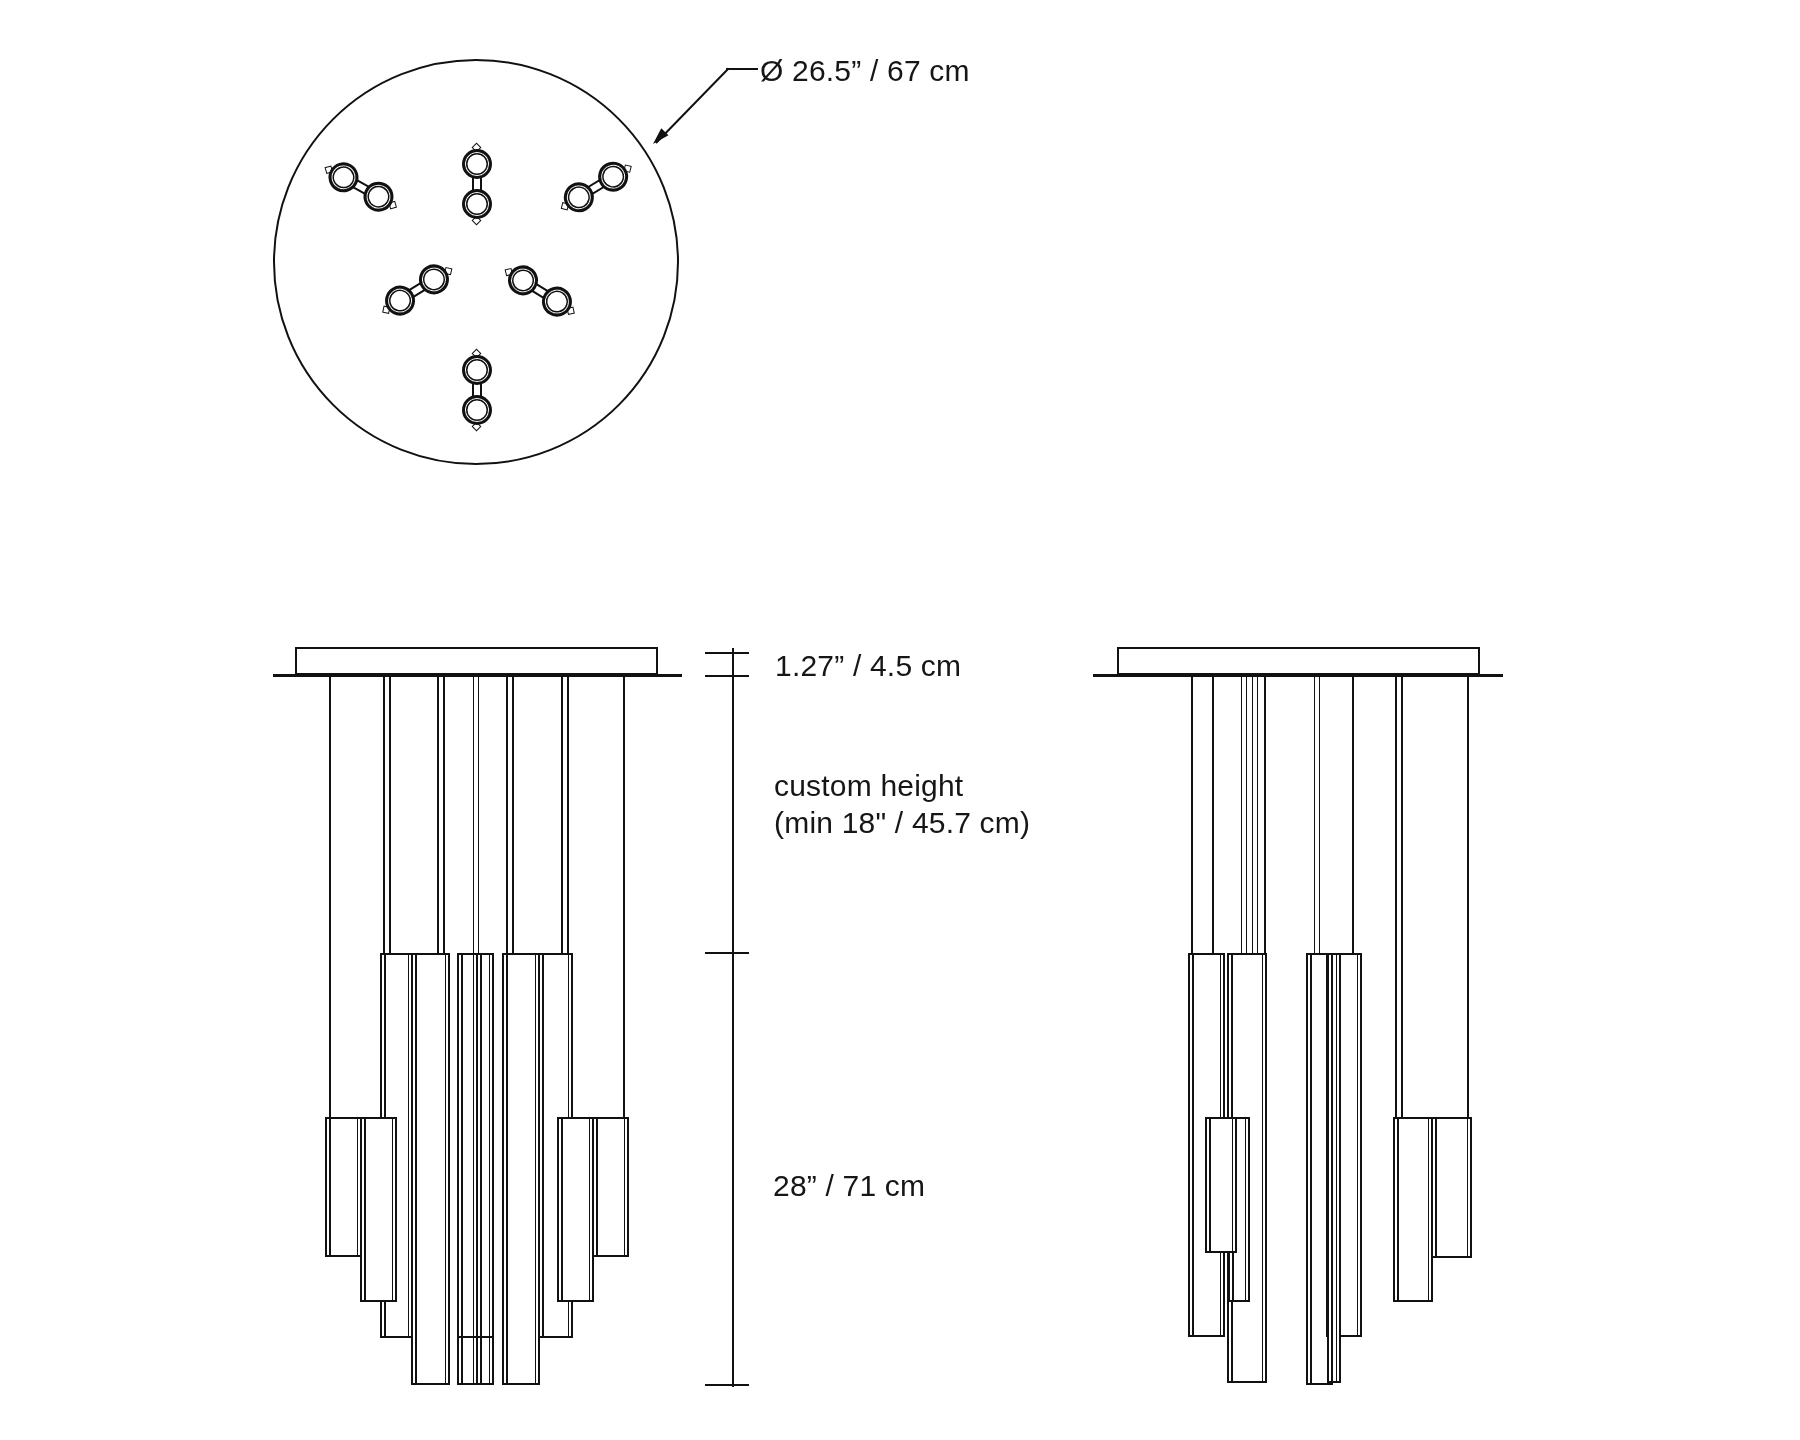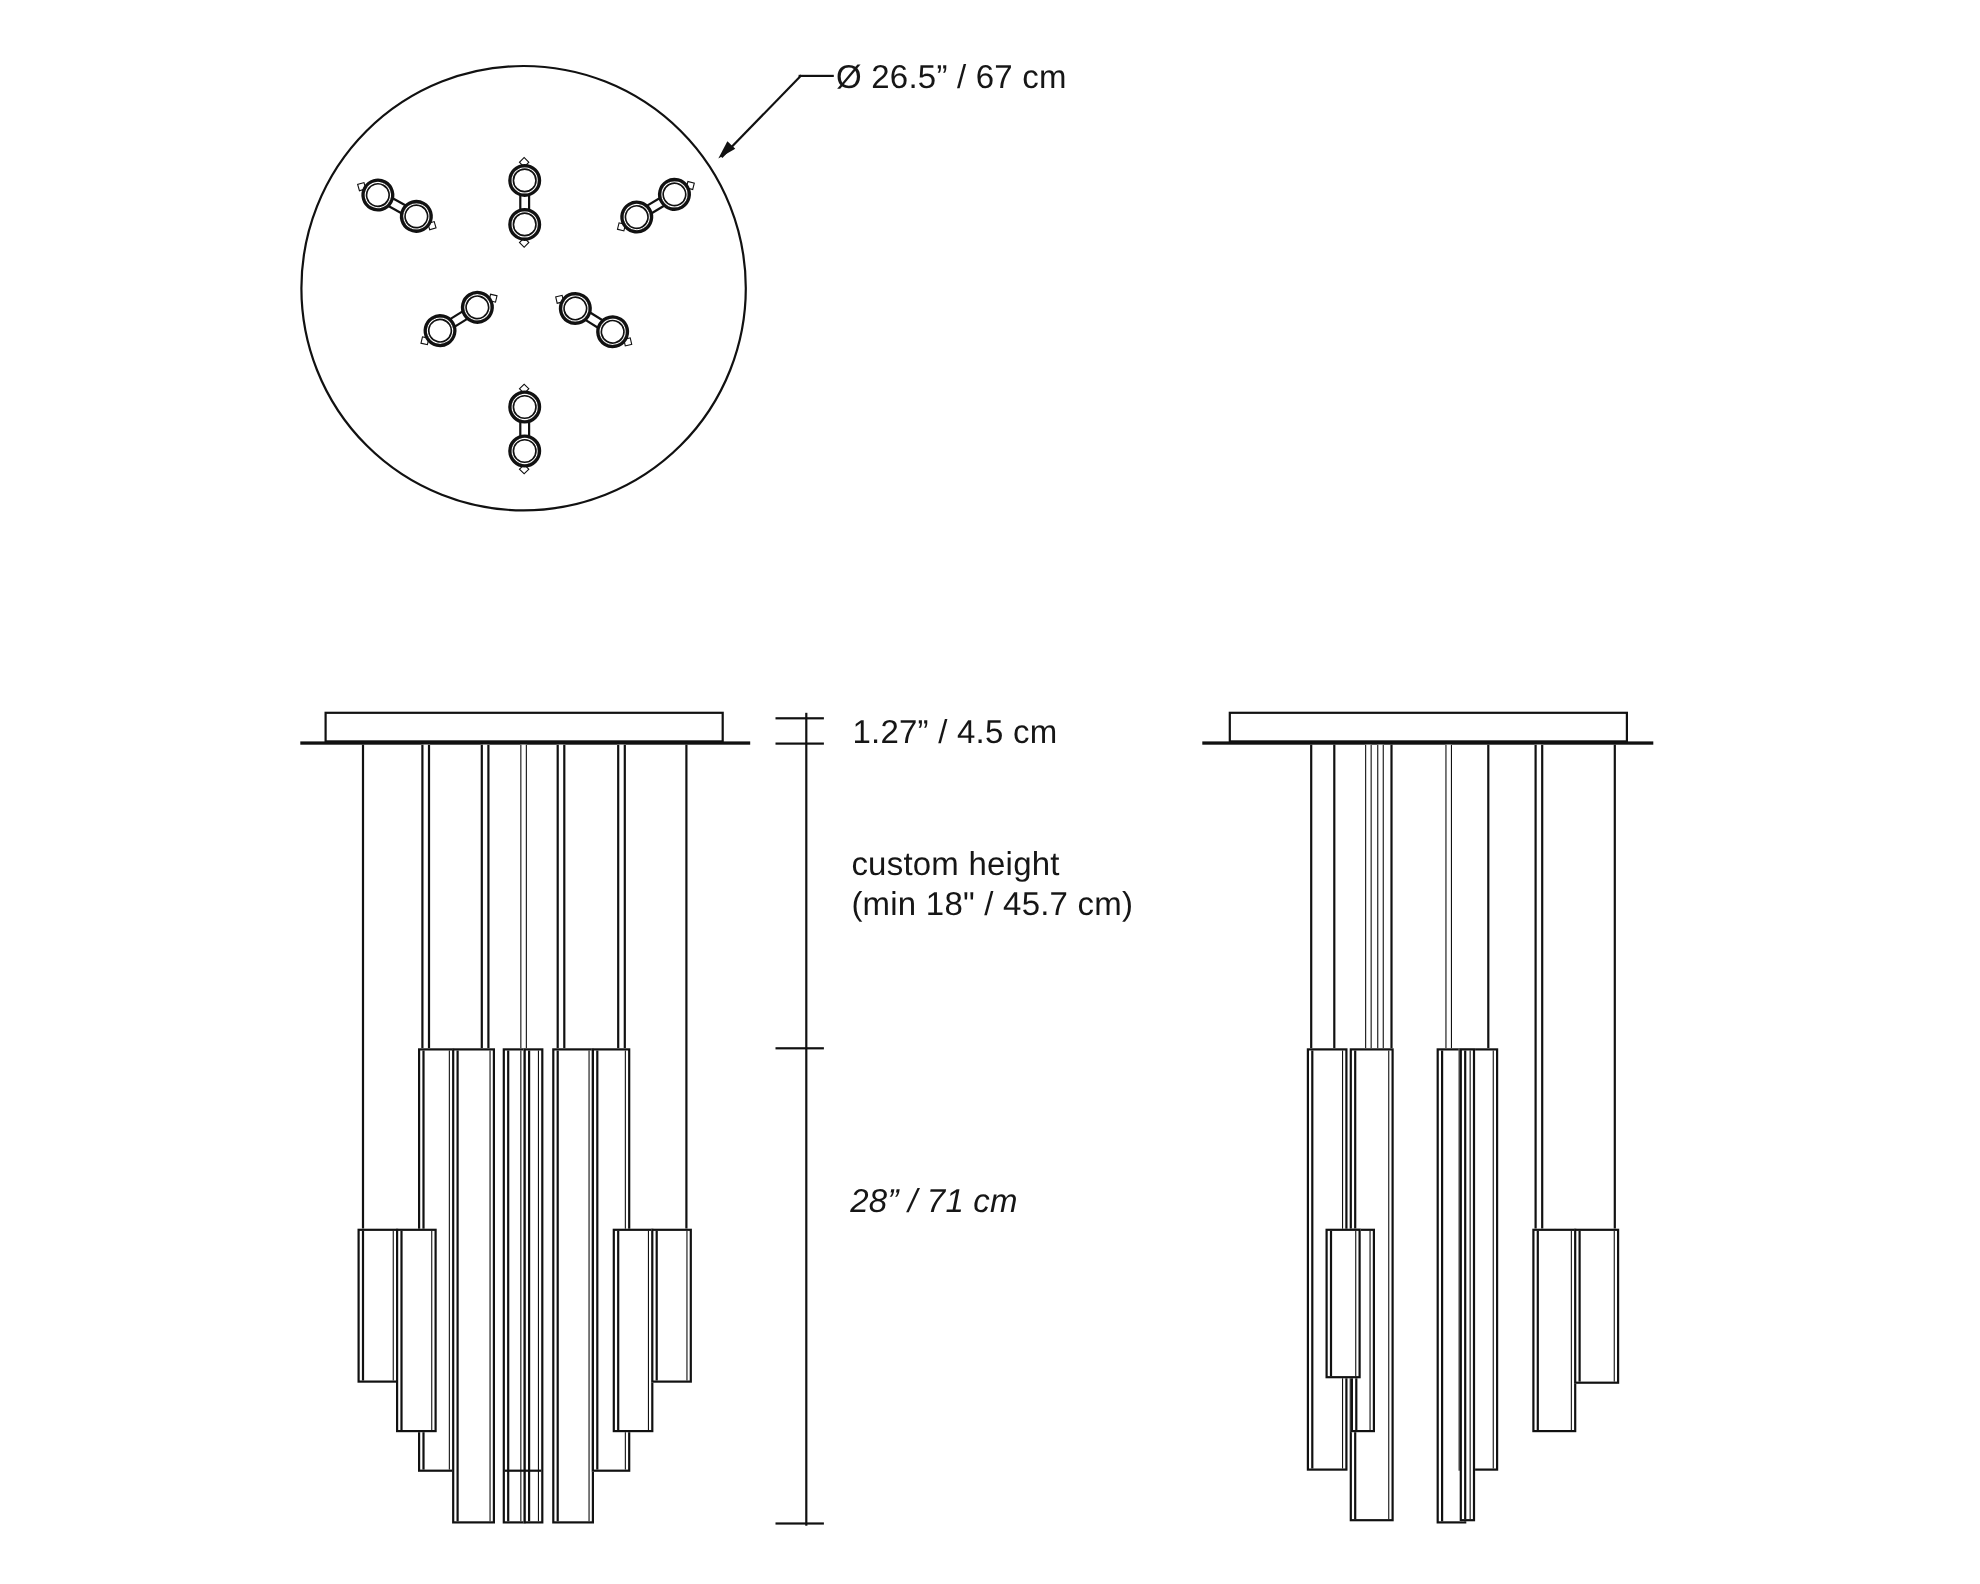--- a/index.html
+++ b/index.html
@@ -122,21 +122,21 @@
     <div class="tick" style="left:705px;top:652px;"></div>
     <div class="tick" style="left:705px;top:675px;"></div>
     <div class="tick" style="left:705px;top:952px;"></div>
     <div class="tick" style="left:705px;top:1384px;"></div>
 
     <div class="dim-label" style="left:775px;top:647px;">1.27” / 4.5 cm</div>
     <div class="dim-label" style="left:774px;top:767px;">
       <div>custom height</div>
       <div>(min 18" / 45.7 cm)</div>
     </div>
-    <div class="dim-label" style="left:773px;top:1074px;font-style:italic;">28” / 71 cm</div>
+    <div class="dim-label" style="left:773px;top:1167px;">28” / 71 cm</div>
   </div>
 
   <div class="abs">
     <div class="canopy" style="left:1117px;top:647px;width:363px;height:28px;"></div>
     <div class="baseline" style="left:1093px;top:674px;width:410px;"></div>
 
     <div class="cord1" style="left:1191px;top:677px;height:276px;"></div>
     <div class="cord1" style="left:1212px;top:677px;height:276px;"></div>
     <div class="cord2 narrow" style="left:1241px;top:677px;height:276px;"></div>
     <div class="cord2 narrow" style="left:1252px;top:677px;height:276px;"></div>

